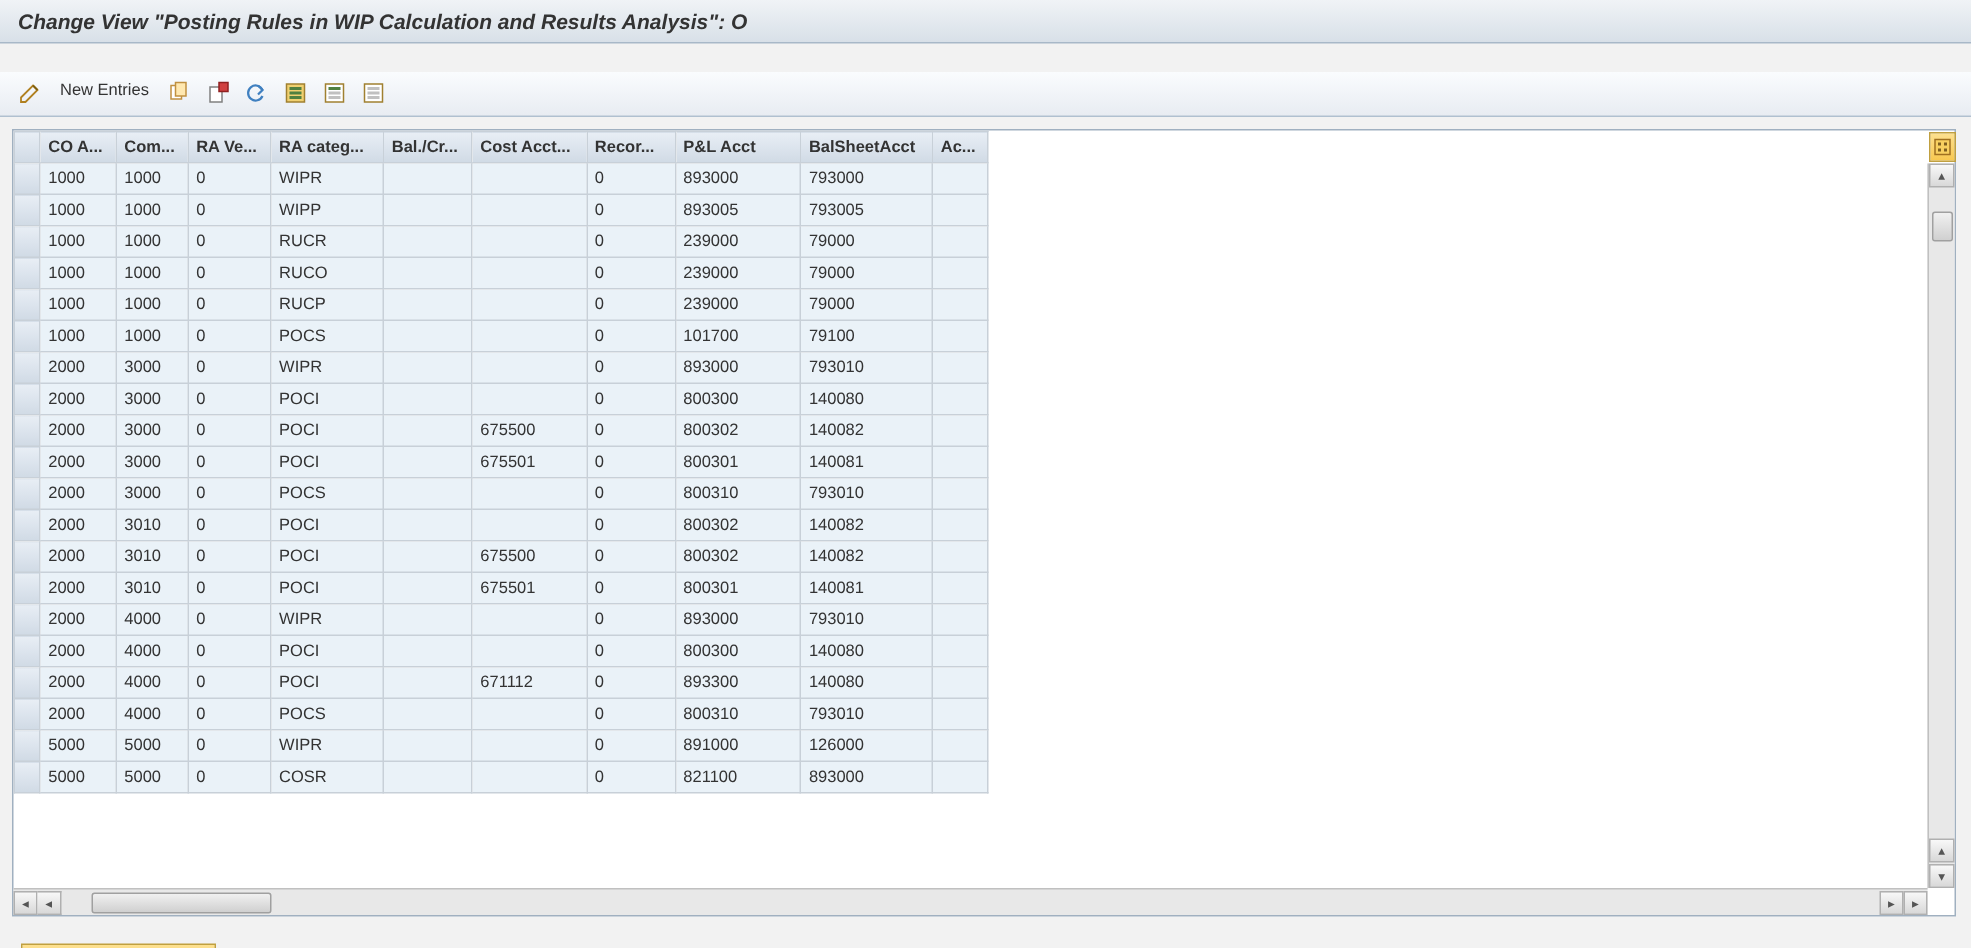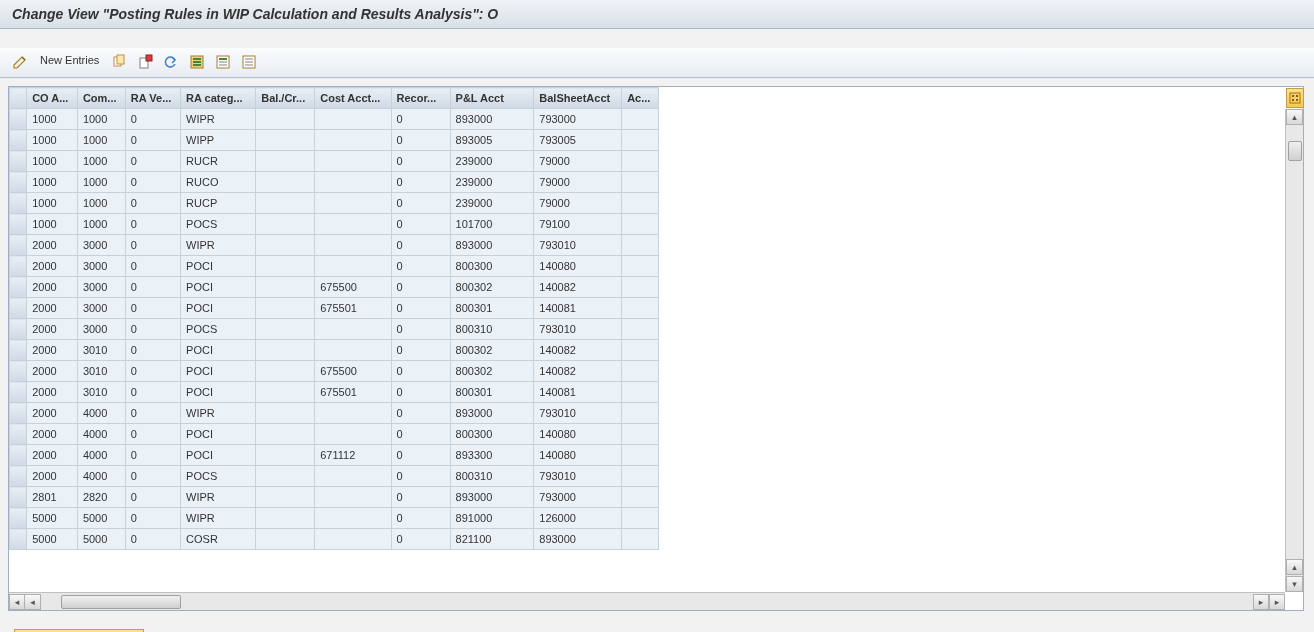--- a/index.html
+++ b/index.html
@@ -525,33 +525,20 @@
               <td class="col-racat">POCS</td>
               <td class="col-bal"></td>
               <td class="col-cost"></td>
               <td class="col-rec">0</td>
               <td class="col-pl">800310</td>
               <td class="col-bs">793010</td>
               <td class="col-ac"></td>
             </tr>
             <tr>
               <td class="row-handle"></td>
-              <td class="col-coa">2801</td>
-              <td class="col-com">2820</td>
-              <td class="col-rav">0</td>
-              <td class="col-racat">WIPR</td>
-              <td class="col-bal"></td>
-              <td class="col-cost"></td>
-              <td class="col-rec">0</td>
-              <td class="col-pl">893000</td>
-              <td class="col-bs">793000</td>
-              <td class="col-ac"></td>
-            </tr>
-            <tr>
-              <td class="row-handle"></td>
               <td class="col-coa">5000</td>
               <td class="col-com">5000</td>
               <td class="col-rav">0</td>
               <td class="col-racat">WIPR</td>
               <td class="col-bal"></td>
               <td class="col-cost"></td>
               <td class="col-rec">0</td>
               <td class="col-pl">891000</td>
               <td class="col-bs">126000</td>
               <td class="col-ac"></td>

